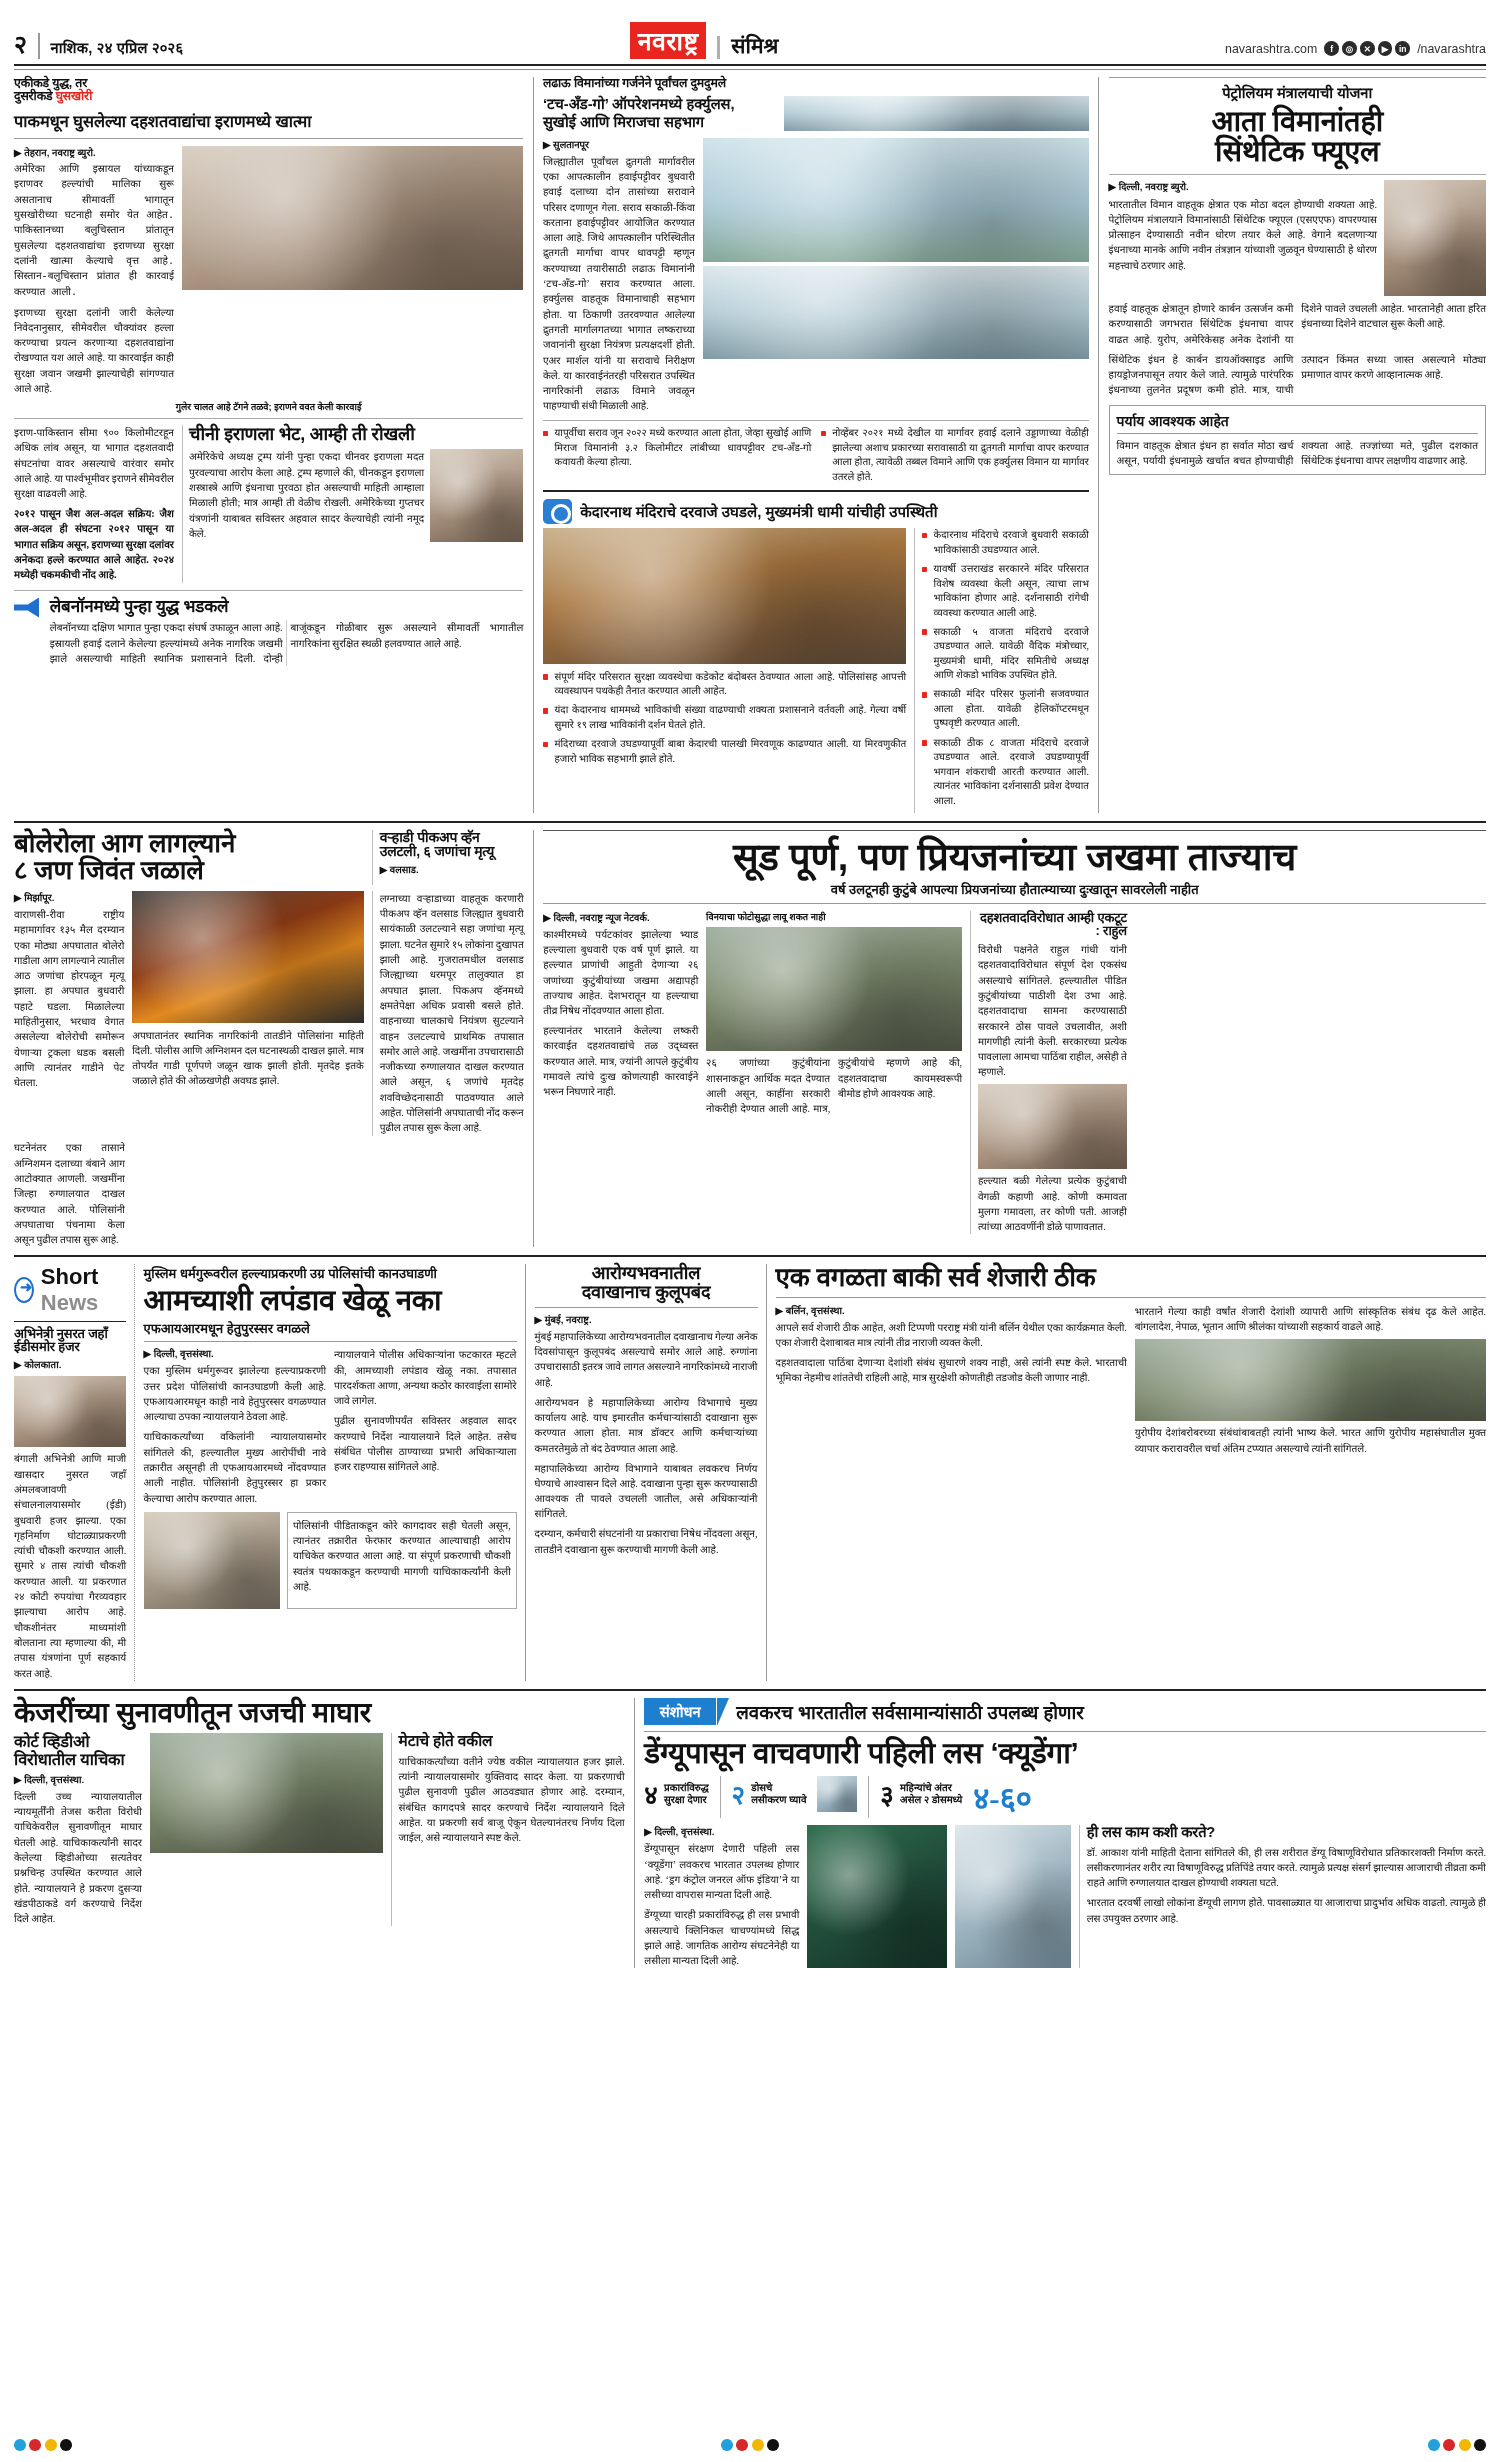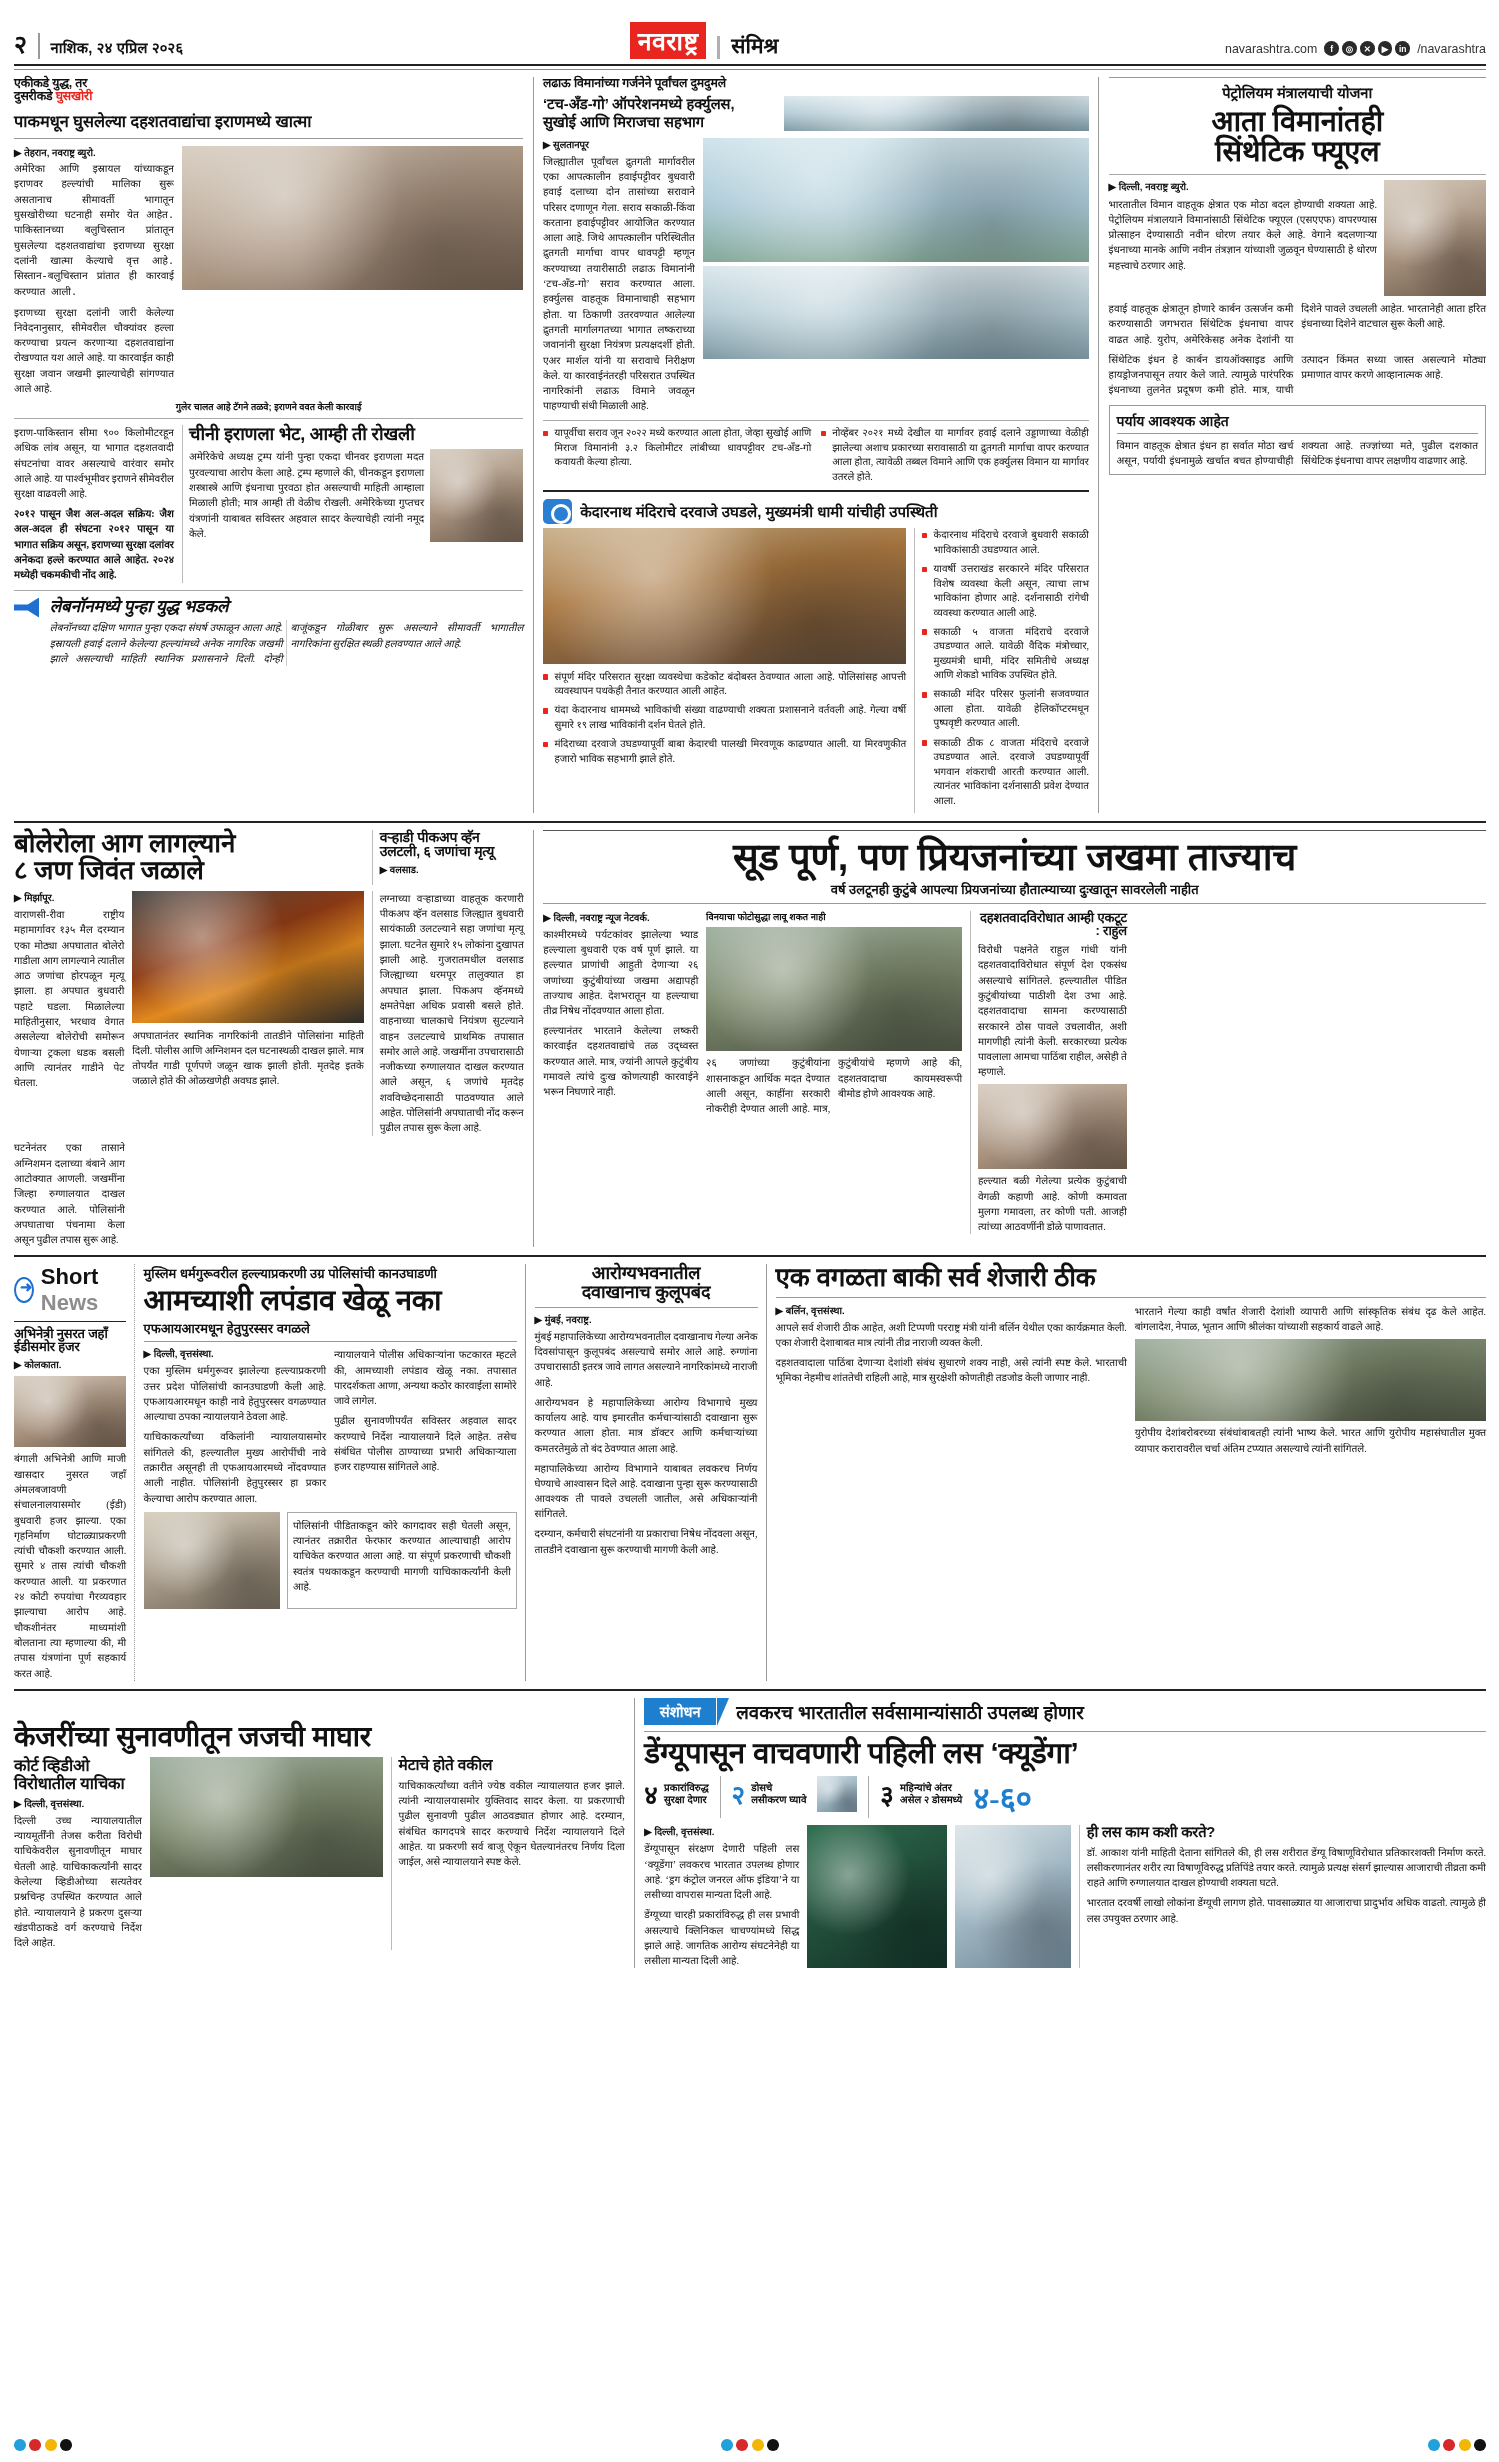--- a/index.html
+++ b/index.html
@@ -155,21 +155,21 @@
           <div style="padding-left:6.2px;">
             <div class="hl" style="font-size:18px;">चीनी इराणला भेट, आम्ही ती रोखली</div>
             <div style="display:flex;gap:6.2px;margin-top:4.7px;align-items:center;">
               <div class="body-t" style="flex:1;">अमेरिकेचे अध्यक्ष ट्रम्प यांनी पुन्हा एकदा चीनवर इराणला मदत पुरवल्याचा आरोप केला आहे. ट्रम्प म्हणाले की, चीनकडून इराणला शस्त्रास्त्रे आणि इंधनाचा पुरवठा होत असल्याची माहिती आम्हाला मिळाली होती; मात्र आम्ही ती वेळीच रोखली. अमेरिकेच्या गुप्तचर यंत्रणांनी याबाबत सविस्तर अहवाल सादर केल्याचेही त्यांनी नमूद केले.</div>
               <div class="ph person" style="width:93px;height:93px;flex:none;"></div>
             </div>
           </div>
         </div>
       </div>
 
-      <div style="display:flex;gap:7.8px;margin-top:7.8px;border-top:0.8px solid #aaa;padding-top:6.2px;font-style:italic;">
+      <div style="display:flex;gap:7.8px;margin-top:7.8px;border-top:0.8px solid #aaa;padding-top:6.2px;">
         <div style="width:28px;flex:none;">
           <div style="width:25px;height:20px;background:#1f6fd0;clip-path:polygon(0 35%,55% 35%,100% 0,100% 100%,55% 65%,0 65%);"></div>
         </div>
         <div style="flex:1;">
           <div class="hl" style="font-size:17px;">लेबनॉनमध्ये पुन्हा युद्ध भडकले</div>
           <div class="body-t" style="margin-top:4.7px;column-count:2;column-gap:7.8px;column-rule:0.8px solid #ccc;">लेबनॉनच्या दक्षिण भागात पुन्हा एकदा संघर्ष उफाळून आला आहे. इस्रायली हवाई दलाने केलेल्या हल्ल्यांमध्ये अनेक नागरिक जखमी झाले असल्याची माहिती स्थानिक प्रशासनाने दिली. दोन्ही बाजूंकडून गोळीबार सुरू असल्याने सीमावर्ती भागातील नागरिकांना सुरक्षित स्थळी हलवण्यात आले आहे.</div>
         </div>
       </div>
     </div>
 
@@ -387,21 +387,21 @@
           <div class="body-t" style="margin-top:4.7px;">युरोपीय देशांबरोबरच्या संबंधांबाबतही त्यांनी भाष्य केले. भारत आणि युरोपीय महासंघातील मुक्त व्यापार करारावरील चर्चा अंतिम टप्प्यात असल्याचे त्यांनी सांगितले.</div>
         </div>
       </div>
     </div>
   </div>
 
   <div class="sec-divider"></div>
   <div style="display:flex;margin-top:7px;">
 
     <div style="width:621px;padding-right:9.3px;border-right:0.8px solid #999;">
-      <div class="hl" style="font-size:28px;margin-top:24px;">केजरींच्या सुनावणीतून जजची माघार</div>
+      <div class="hl" style="font-size:28px;">केजरींच्या सुनावणीतून जजची माघार</div>
       <div style="display:flex;gap:7.8px;margin-top:6.2px;">
         <div style="width:128px;">
           <div class="hl" style="font-size:16.3px;">
             <div>कोर्ट व्हिडीओ</div>
             <div>विरोधातील याचिका</div>
           </div>
           <div class="byline" style="margin-top:4.7px;">▶ दिल्ली, वृत्तसंस्था.</div>
           <div class="body-t" style="margin-top:3.1px;">दिल्ली उच्च न्यायालयातील न्यायमूर्तींनी तेजस करीता विरोधी याचिकेवरील सुनावणीतून माघार घेतली आहे. याचिकाकर्त्यांनी सादर केलेल्या व्हिडीओच्या सत्यतेवर प्रश्नचिन्ह उपस्थित करण्यात आले होते. न्यायालयाने हे प्रकरण दुसऱ्या खंडपीठाकडे वर्ग करण्याचे निर्देश दिले आहेत.</div>
         </div>
         <div style="width:233px;">

